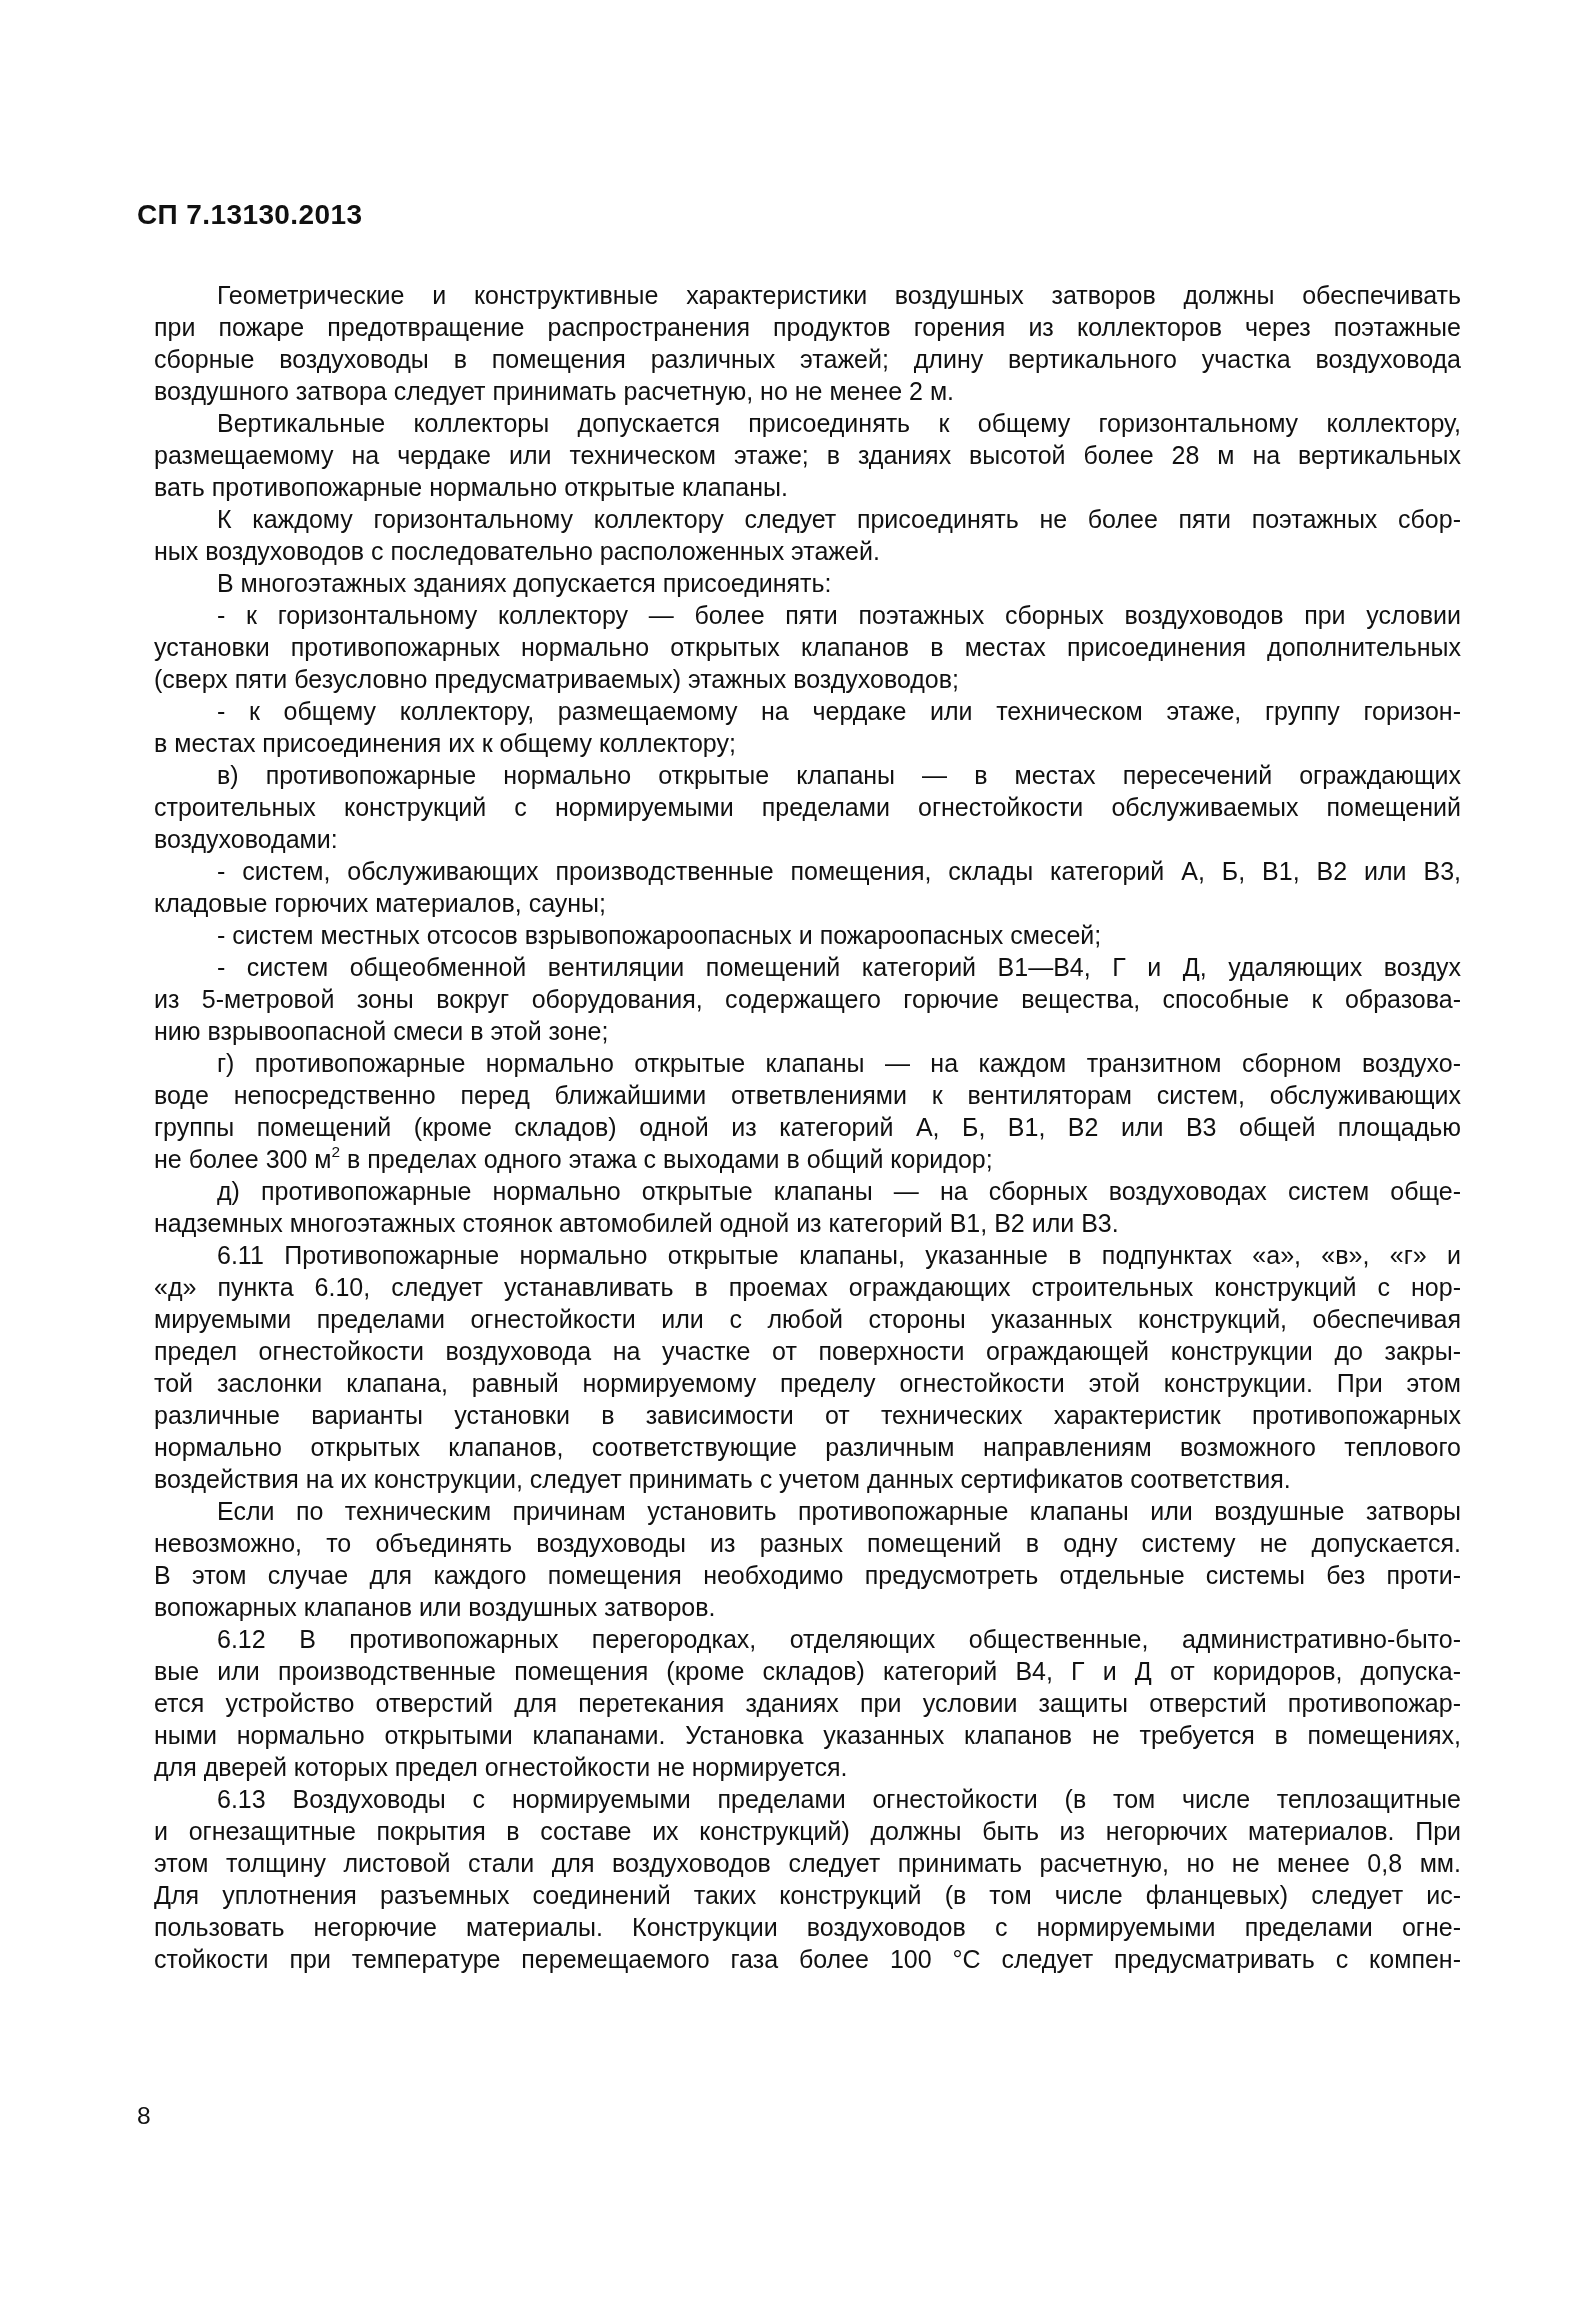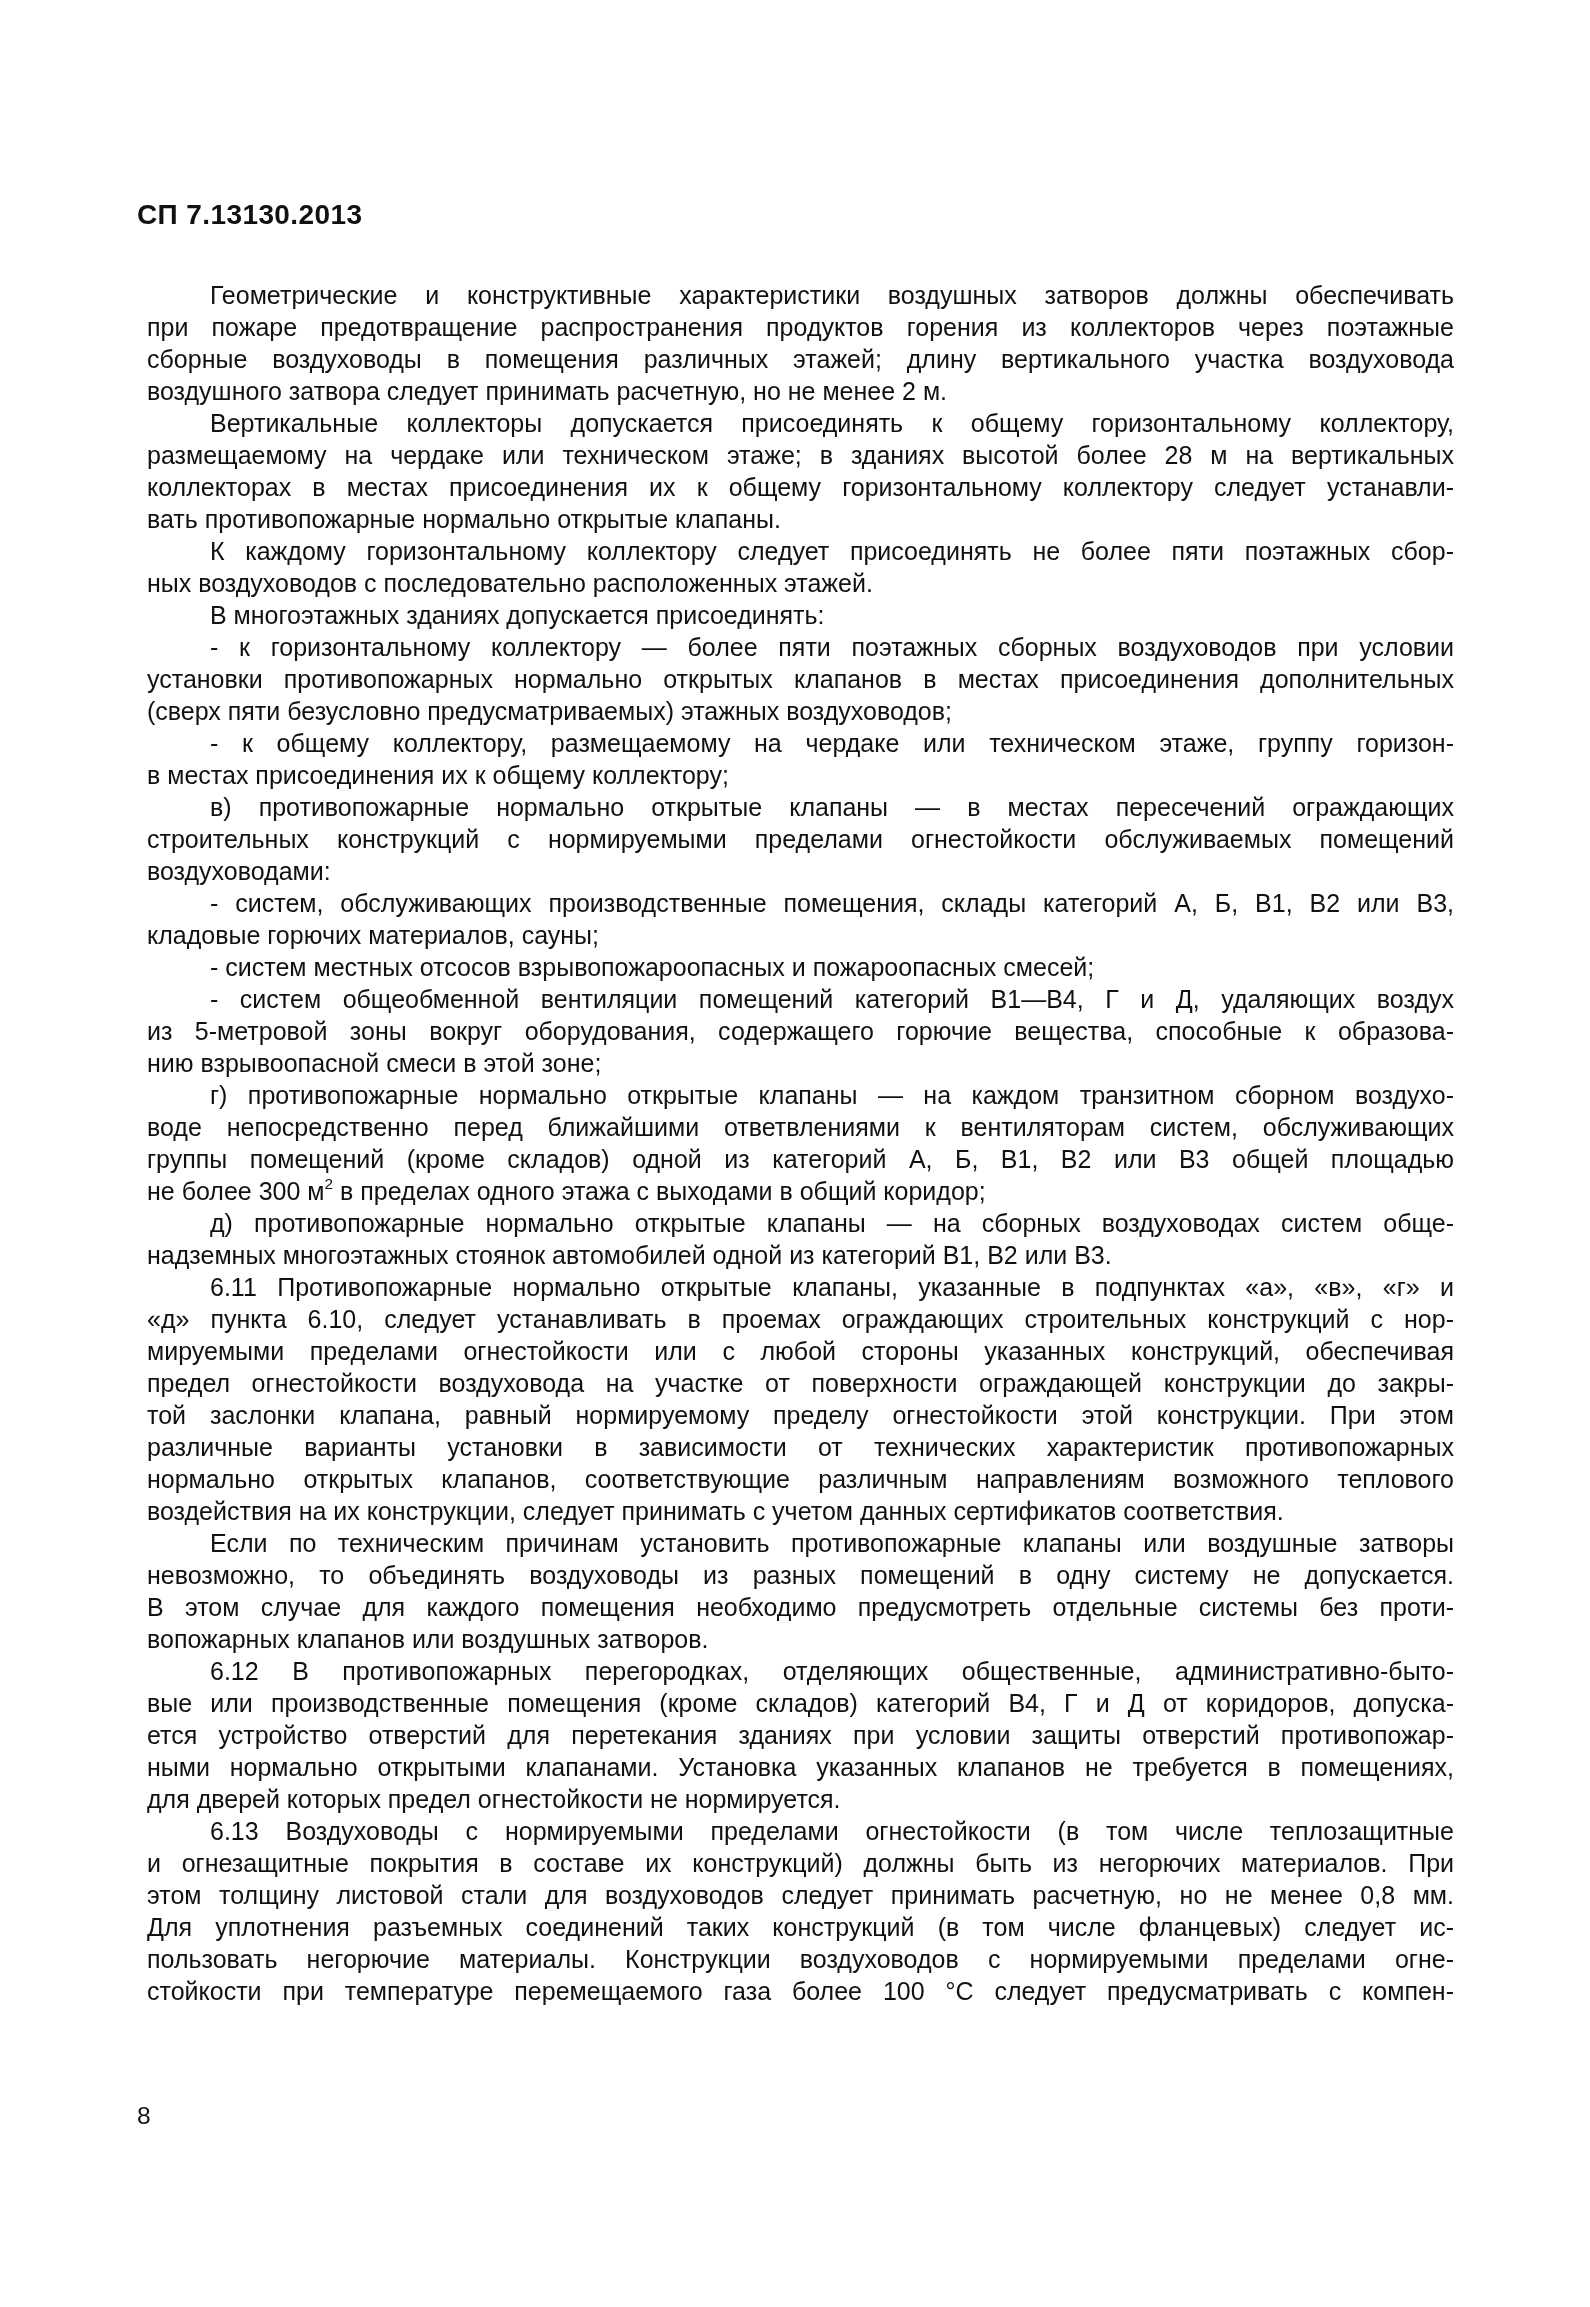--- a/index.html
+++ b/index.html
@@ -16,21 +16,21 @@
       left: 137px;
       top: 201px;
       font-size: 28px;
       font-weight: bold;
       letter-spacing: 0.4px;
       line-height: 28px;
       white-space: nowrap;
     }
     .body-text {
       position: absolute;
-      left: 147px;
+      left: 154px;
       top: 279px;
       width: 1307px;
       font-size: 25px;
       line-height: 32px;
     }
     .ln {
       display: block;
       white-space: nowrap;
       text-align: justify;
       text-align-last: justify;
@@ -63,21 +63,20 @@
 
 <div class="body-text">
 
   <span class="ln ind">Геометрические и конструктивные характеристики воздушных затворов должны обеспечивать</span>
   <span class="ln">при пожаре предотвращение распространения продуктов горения из коллекторов через поэтажные</span>
   <span class="ln">сборные воздуховоды в помещения различных этажей; длину вертикального участка воздуховода</span>
   <span class="ln last">воздушного затвора следует принимать расчетную, но не менее 2 м.</span>
 
   <span class="ln ind">Вертикальные коллекторы допускается присоединять к общему горизонтальному коллектору,</span>
   <span class="ln">размещаемому на чердаке или техническом этаже; в зданиях высотой более 28 м на вертикальных</span>
-  <span class="ln">коллекторах в местах присоединения их к общему горизонтальному коллектору следует устанавли-</span>
   <span class="ln last">вать противопожарные нормально открытые клапаны.</span>
 
   <span class="ln ind">К каждому горизонтальному коллектору следует присоединять не более пяти поэтажных сбор-</span>
   <span class="ln last">ных воздуховодов с последовательно расположенных этажей.</span>
 
   <span class="ln ind last">В многоэтажных зданиях допускается присоединять:</span>
 
   <span class="ln ind">- к горизонтальному коллектору — более пяти поэтажных сборных воздуховодов при условии</span>
   <span class="ln">установки противопожарных нормально открытых клапанов в местах присоединения дополнительных</span>
   <span class="ln last">(сверх пяти безусловно предусматриваемых) этажных воздуховодов;</span>

